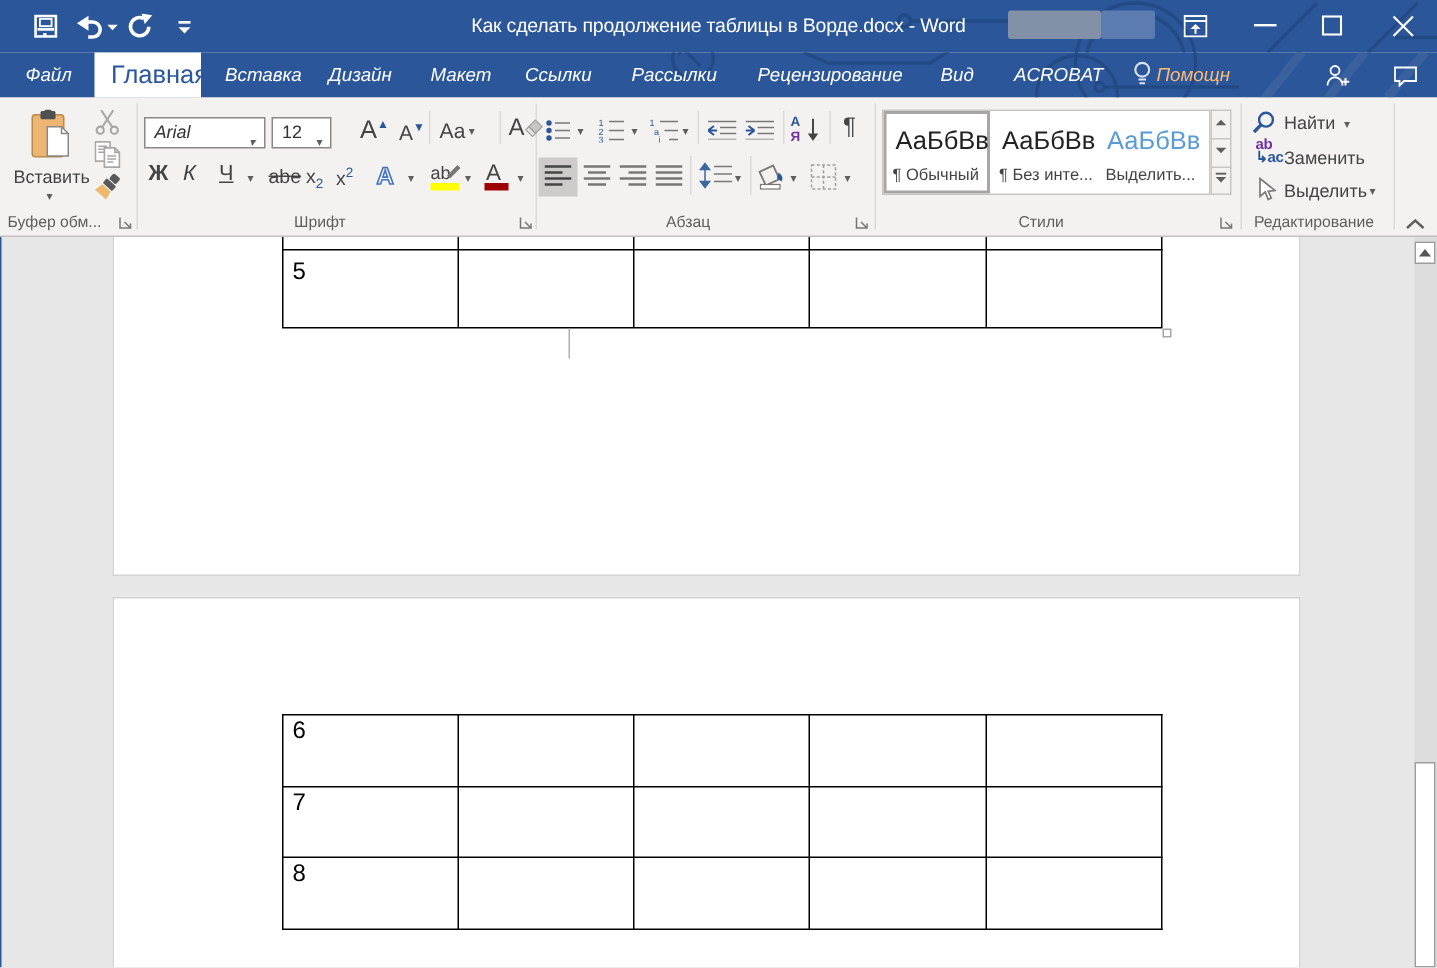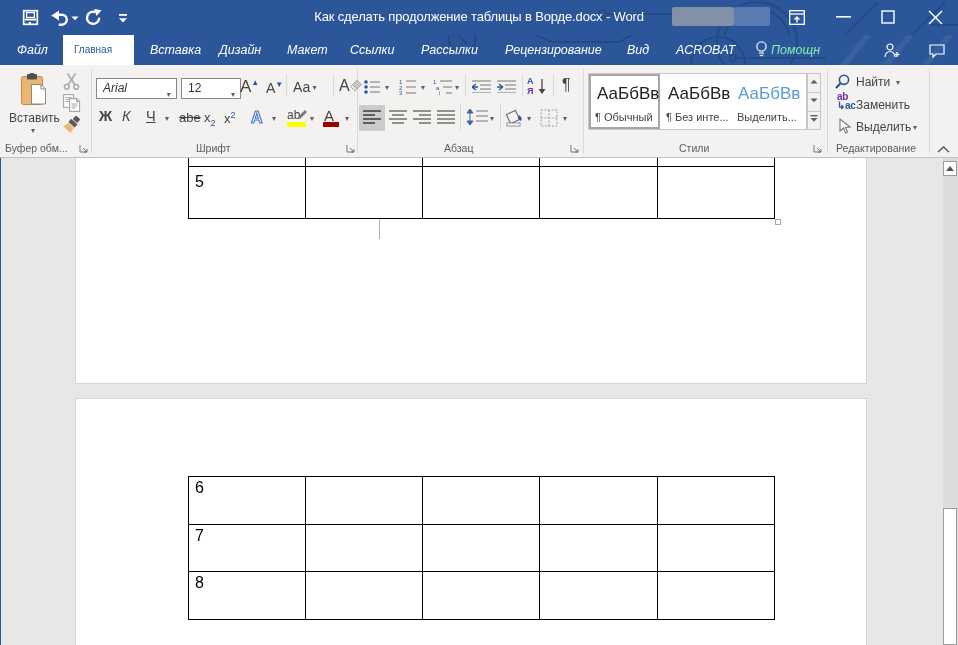--- a/index.html
+++ b/index.html
@@ -97,35 +97,35 @@
       <circle cx="733" cy="23" r="3"></circle>
     </g>
     <g stroke="#3a619e" stroke-width="6" fill="none">
       <line x1="842" y1="32" x2="868" y2="0"></line>
       <line x1="884" y1="32" x2="910" y2="0"></line>
       <line x1="925" y1="30" x2="950" y2="0"></line>
     </g>
   </svg>
   <div class="abs" style="left:63px;top:0;width:71px;height:30px;background:#fff;"></div>
   <div class="tabtxt abs" style="left:17px;">Файл</div>
-  <div class="abs" style="left:74px;color:#2b579a;font-size:10px;line-height:30px;">Главная</div>
+  <div class="abs" style="left:74px;color:#2b579a;font-size:17px;line-height:30px;">Главная</div>
   <div class="tabtxt abs" style="left:150px;">Вставка</div>
   <div class="tabtxt abs" style="left:219px;">Дизайн</div>
   <div class="tabtxt abs" style="left:287px;">Макет</div>
   <div class="tabtxt abs" style="left:350px;">Ссылки</div>
   <div class="tabtxt abs" style="left:421px;">Рассылки</div>
   <div class="tabtxt abs" style="left:505px;">Рецензирование</div>
   <div class="tabtxt abs" style="left:627px;">Вид</div>
   <div class="tabtxt abs" style="left:676px;">ACROBAT</div>
   <svg class="abs" style="left:755px;top:6px" width="13" height="17" viewBox="0 0 13 17">
     <circle cx="6.5" cy="5.5" r="4.6" fill="none" stroke="#dde5f2" stroke-width="1.4"></circle>
     <line x1="4" y1="12" x2="9" y2="12" stroke="#dde5f2" stroke-width="1.3"></line>
     <line x1="4.7" y1="14.5" x2="8.3" y2="14.5" stroke="#dde5f2" stroke-width="1.3"></line>
   </svg>
-  <div class="tabtxt abs" style="left:771px;color:#86efac;">Помощн</div>
+  <div class="tabtxt abs" style="left:771px;color:#fdba74;">Помощн</div>
   <svg class="abs" style="left:884px;top:8px" width="16" height="15" viewBox="0 0 16 15">
     <circle cx="6" cy="4" r="3" fill="none" stroke="#fff" stroke-width="1.2"></circle>
     <path d="M1 14 a5 5.5 0 0 1 10 0" fill="none" stroke="#fff" stroke-width="1.2"></path>
     <line x1="10.5" y1="11.5" x2="15.5" y2="11.5" stroke="#fff" stroke-width="1.3"></line>
     <line x1="13" y1="9" x2="13" y2="14" stroke="#fff" stroke-width="1.3"></line>
   </svg>
   <svg class="abs" style="left:929px;top:9px" width="16" height="14" viewBox="0 0 16 14">
     <path d="M1 1 h14 v9 h-8 l-3 3 v-3 h-3 z" fill="none" stroke="#fff" stroke-width="1.2"></path>
   </svg>
 </div>
@@ -178,21 +178,21 @@
       <rect x="5" y="4.2" width="8.4" height="4.2" rx="0.8" fill="#5a5a5a"></rect>
       <path d="M5.5 9.2 h7.4 l1.2 6 h-9.8 z" fill="#ecb96e"></path>
     </g>
   </svg>
   <div class="grplabel abs" style="left:5px;">Буфер обм...</div>
   <svg class="launcher abs" style="left:79px;" width="9" height="9">
       <path d="M1 1 v7 h7 M4 4 l4 4 M8 5 v3 h-3" stroke="#797775" fill="none"></path>
     </svg>
 
   <div class="combo abs" style="left:96px;width:81px;font-style:italic;"><span style="padding-left:6px;">Arial</span><span class="dd abs" style="right:6px;top:6px;">▾</span></div>
-  <div class="combo abs" style="left:181px;width:60px;"><span style="padding-left:6px;">12</span><span class="dd abs" style="right:5px;top:6px;">▾</span></div>
+  <div class="combo abs" style="left:181px;width:40px;"><span style="padding-left:6px;">12</span><span class="dd abs" style="right:5px;top:6px;">▾</span></div>
   <div class="abs" style="left:240px;top:12px;font-size:17px;color:#444;">А<span style="color:#2b579a;font-size:8px;vertical-align:7px;">▲</span></div>
   <div class="abs" style="left:266px;top:15px;font-size:14px;color:#444;">А<span style="color:#2b579a;font-size:8px;vertical-align:6px;">▼</span></div>
   <div class="sep abs" style="left:286px;top:9px;height:22px;"></div>
   <div class="sep abs" style="left:333px;top:9px;height:22px;"></div>
   <div class="abs" style="left:293px;top:14px;font-size:14px;color:#444;">Аа<span class="dd" style="vertical-align:2px;"> ▾</span></div>
   <div class="abs" style="left:339px;top:12px;font-size:16px;color:#444;">А</div>
   <svg class="abs" style="left:348px;top:14px" width="14" height="13" viewBox="0 0 14 13">
       <path d="M4.5 5.5 L9 1 L13.5 5.5 L9 10 z" fill="#c8c6c4" stroke="#a19f9d" stroke-width="0.8"></path>
       <path d="M4.5 5.5 L9 10 L7 12 L2.5 7.5 z" fill="#e8e6e4" stroke="#a19f9d" stroke-width="0.8"></path>
     </svg>

